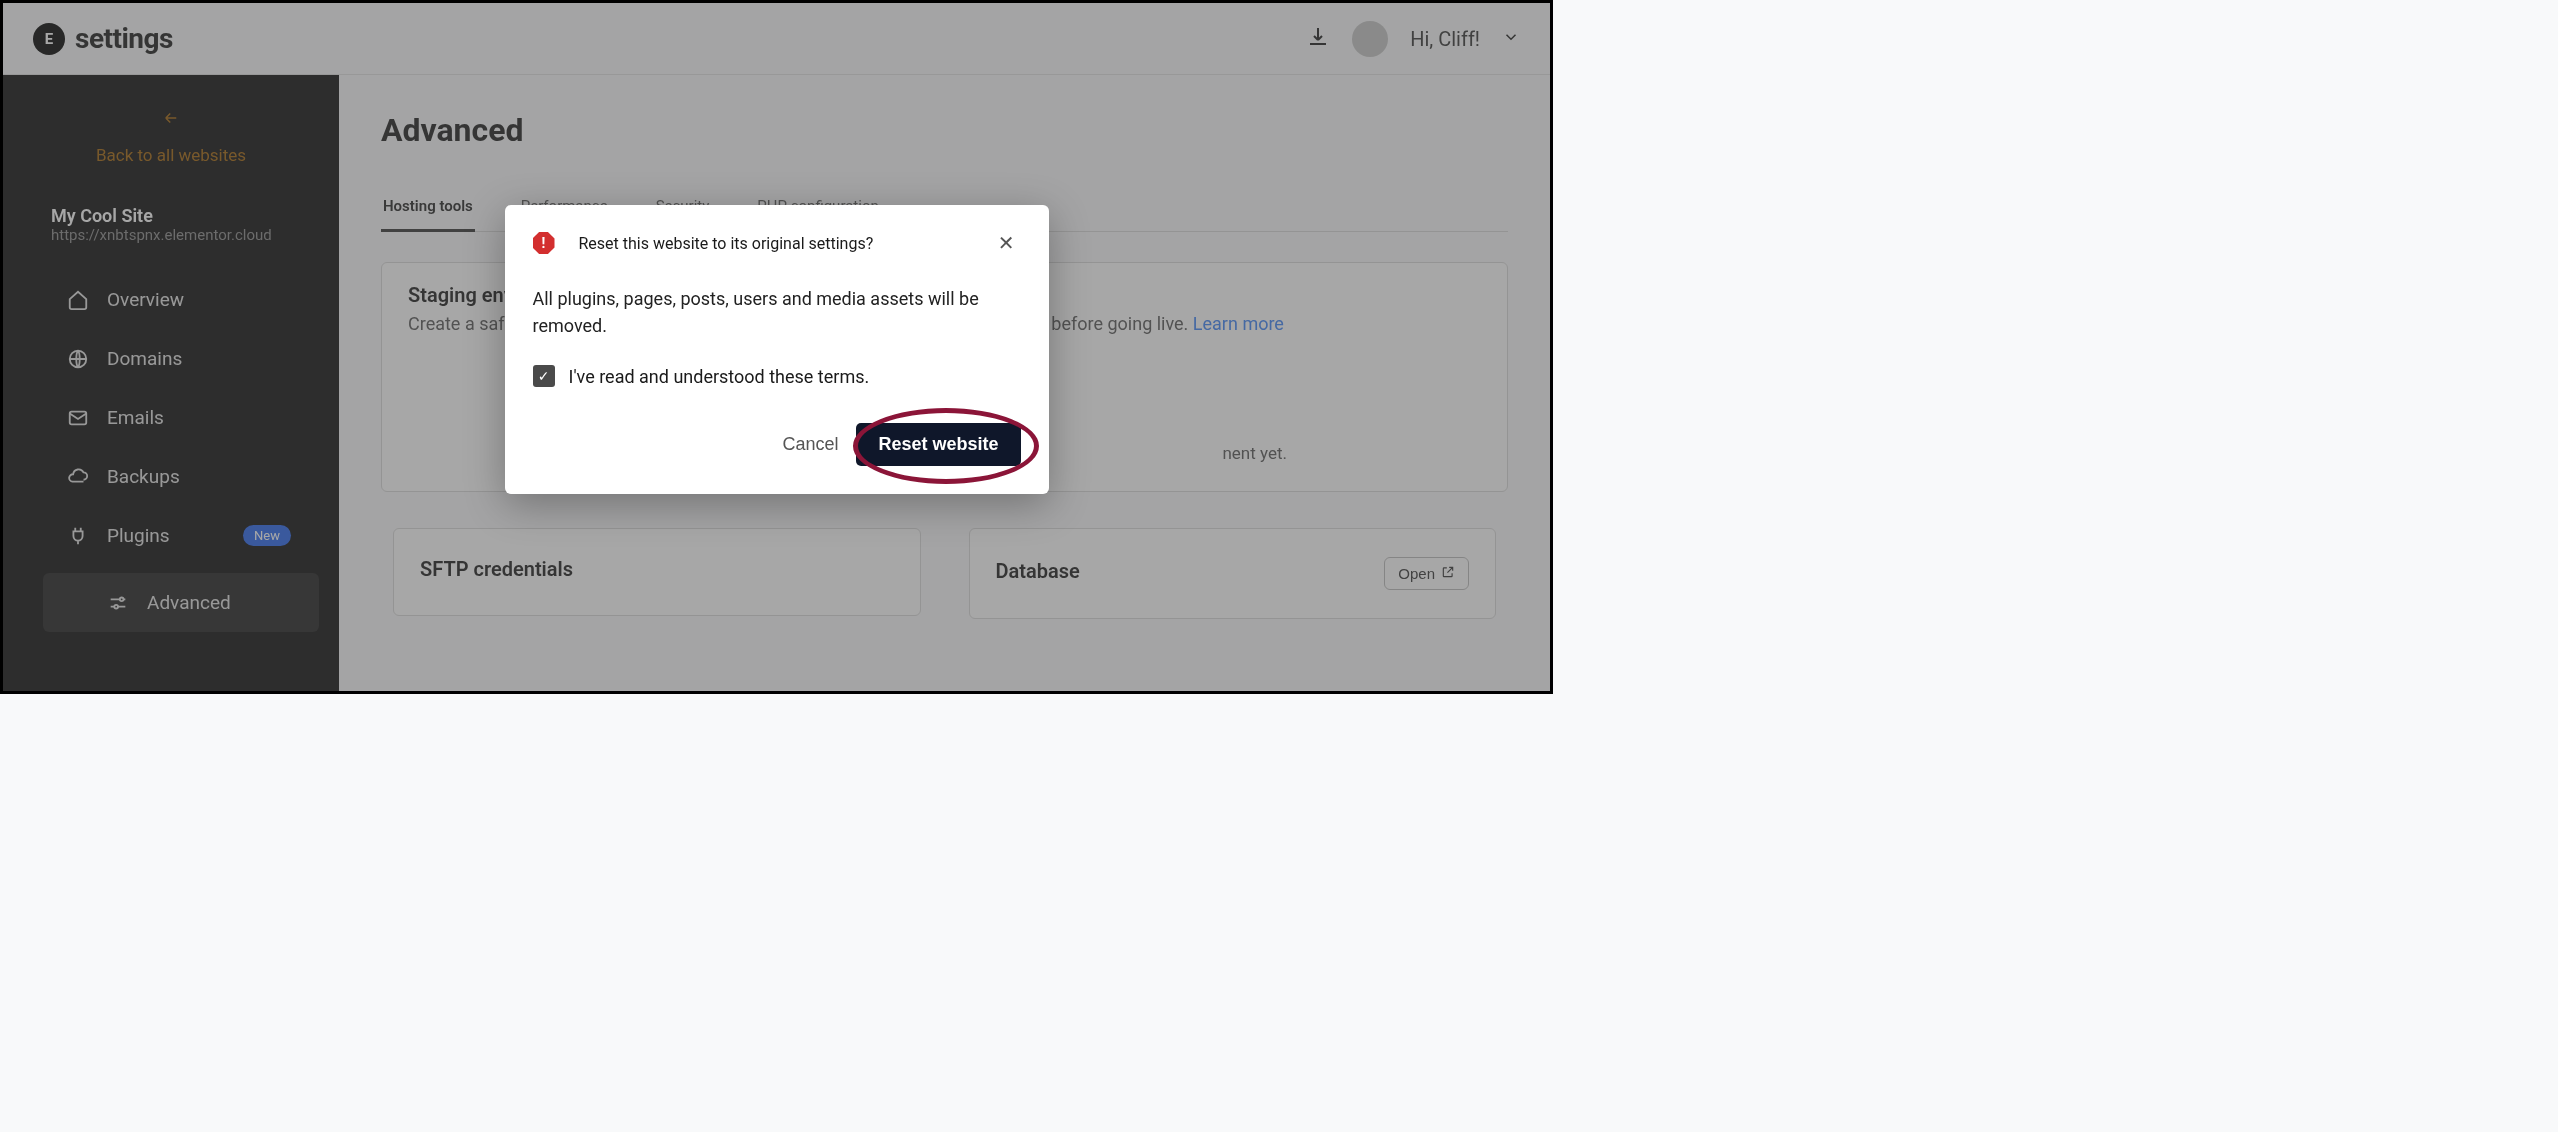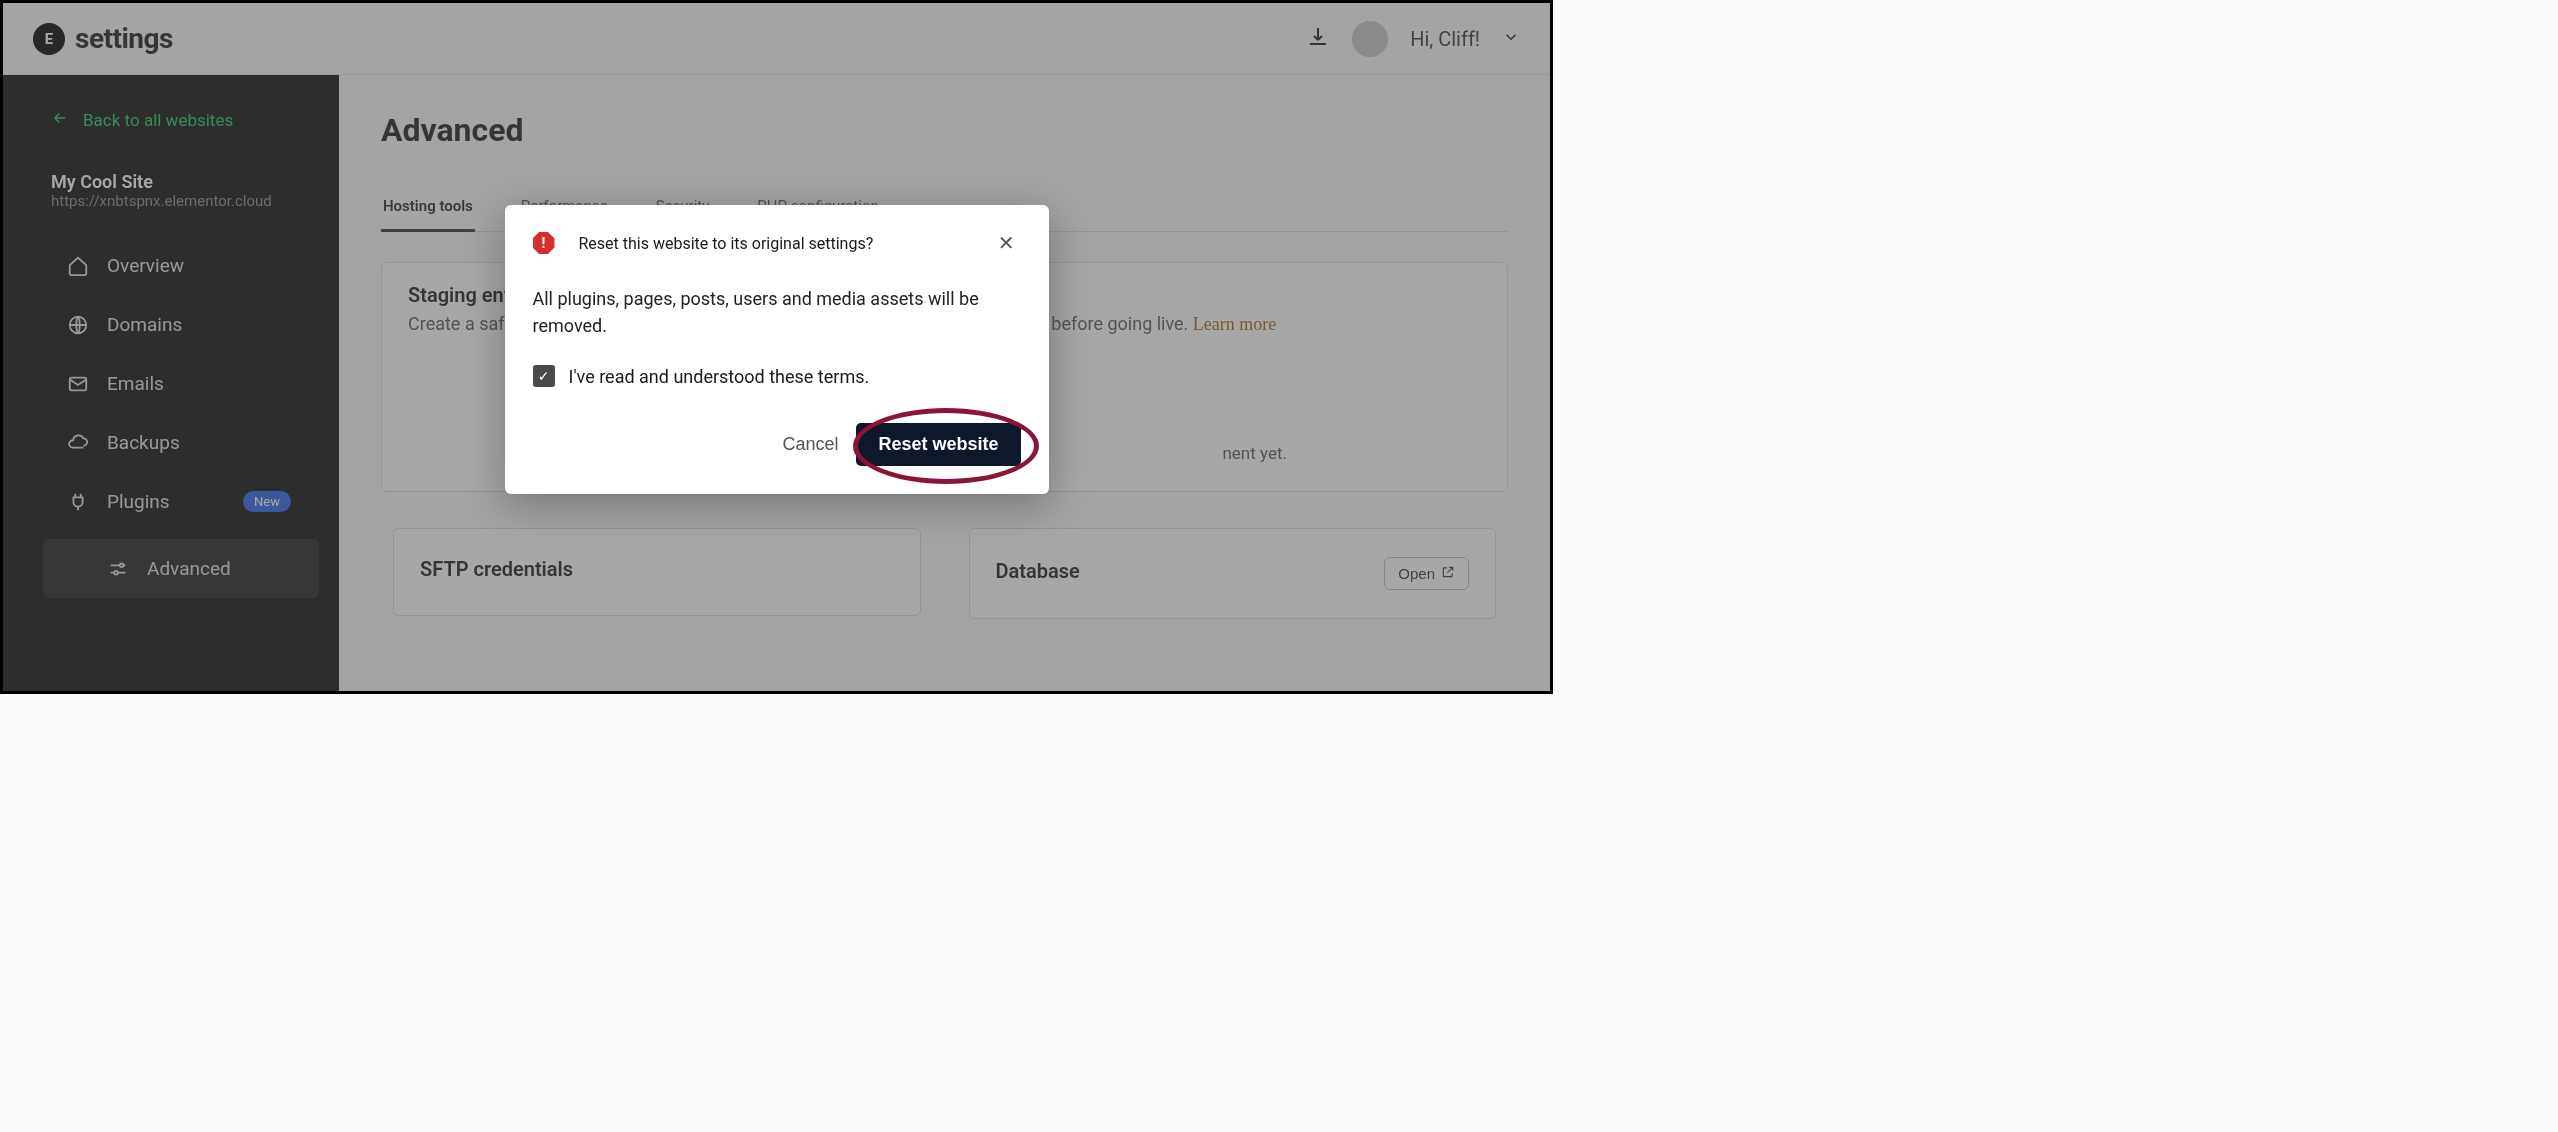--- a/index.html
+++ b/index.html
@@ -8,40 +8,40 @@
     .topbar { height: 72px; background: #f8f9fa; display: flex; align-items: center; padding: 0 30px; justify-content: space-between; border-bottom: 1px solid #e0e0e0; }
     .logo { display: flex; align-items: center; gap: 10px; }
     .logo-badge { width: 32px; height: 32px; border-radius: 50%; background: #000; color: #fff; display: flex; align-items: center; justify-content: center; font-weight: 700; font-size: 15px; }
     .logo-text { font-size: 28px; font-weight: 700; letter-spacing: -0.5px; }
     .topbar-right { display: flex; align-items: center; gap: 22px; }
     .avatar { width: 36px; height: 36px; border-radius: 50%; background: #c4c4c4; }
     .greeting { font-size: 20px; color: #333; }
     
     .layout { display: flex; height: calc(100% - 72px); }
     .sidebar { width: 336px; background: #0a0a0a; color: #fff; padding: 24px 0; }
-    .back-link { display: flex; align-items: center; gap: 14px; padding: 10px 48px; color: #22c55e; font-size: 17px; margin-bottom: 30px; }
+    .back-link { display: flex; align-items: center; gap: 14px; padding: 10px 48px; color: #a16207; font-size: 17px; margin-bottom: 30px; flex-direction: column; }
     .site-block { padding: 0 48px 26px; }
     .site-name { font-size: 18px; font-weight: 600; margin-bottom: 0; }
     .site-url { font-size: 15px; color: #888; }
     .nav-item { display: flex; align-items: center; gap: 18px; padding: 18px 48px 18px 64px; font-size: 19px; color: #e0e0e0; cursor: pointer; }
     .nav-item.active { background: #1e1e1e; }
     .nav-icon { width: 22px; height: 22px; display: flex; align-items: center; justify-content: center; flex-shrink: 0; }
     .nav-badge { background: #2563eb; color: #fff; font-size: 13px; padding: 3px 11px; border-radius: 11px; margin-left: auto; }
     
     .main { flex: 1; padding: 36px 42px; overflow: hidden; }
     .page-title { font-size: 32px; font-weight: 700; margin-bottom: 40px; }
     .tabs { display: flex; gap: 44px; border-bottom: 1px solid #d8d8d8; margin-bottom: 30px; }
     .tab { font-size: 15px; color: #555; padding: 8px 2px 16px; cursor: pointer; position: relative; }
     .tab.active { font-weight: 600; color: #222; }
     .tab.active::after { content: ""; position: absolute; left: 0; right: 0; bottom: -1px; height: 3px; background: #333; }
     
     .card { border: 1px solid #d8d8d8; border-radius: 6px; padding: 20px 26px 80px; margin-bottom: 24px; background: #fff; position: relative; }
     .card-title { font-size: 20px; font-weight: 600; margin-bottom: 6px; }
     .card-desc { font-size: 18px; color: #555; }
-    .card-link { color: #a16207; font-family: Liberation Serif, serif; }
+    .card-link { color: #3b82f6; }
     .card-empty { color: #555; font-size: 17px; position: absolute; right: 220px; top: 180px; }
     
     .card-row { display: flex; gap: 24px; align-items: flex-start; }
     .card-row .card { flex: 1; padding: 28px 26px; margin: 12px; }
     .db-card { width: 310px; display: flex; align-items: center; justify-content: space-between; }
     .open-btn { display: flex; align-items: center; gap: 6px; border: 1px solid #bbb; border-radius: 6px; padding: 7px 13px; font-size: 15px; color: #333; background: #fff; }
     
     .overlay { position: absolute; inset: 0; background: rgba(80,80,80,0.5); display: flex; align-items: flex-start; justify-content: center; padding-top: 202px; z-index: 50; }
     .modal { width: 544px; background: #fff; border-radius: 6px; padding: 24px 28px 28px; box-shadow: 0 10px 40px rgba(0,0,0,0.3); position: relative; }
     .modal-head { display: flex; align-items: center; gap: 12px; margin-bottom: 28px; }

